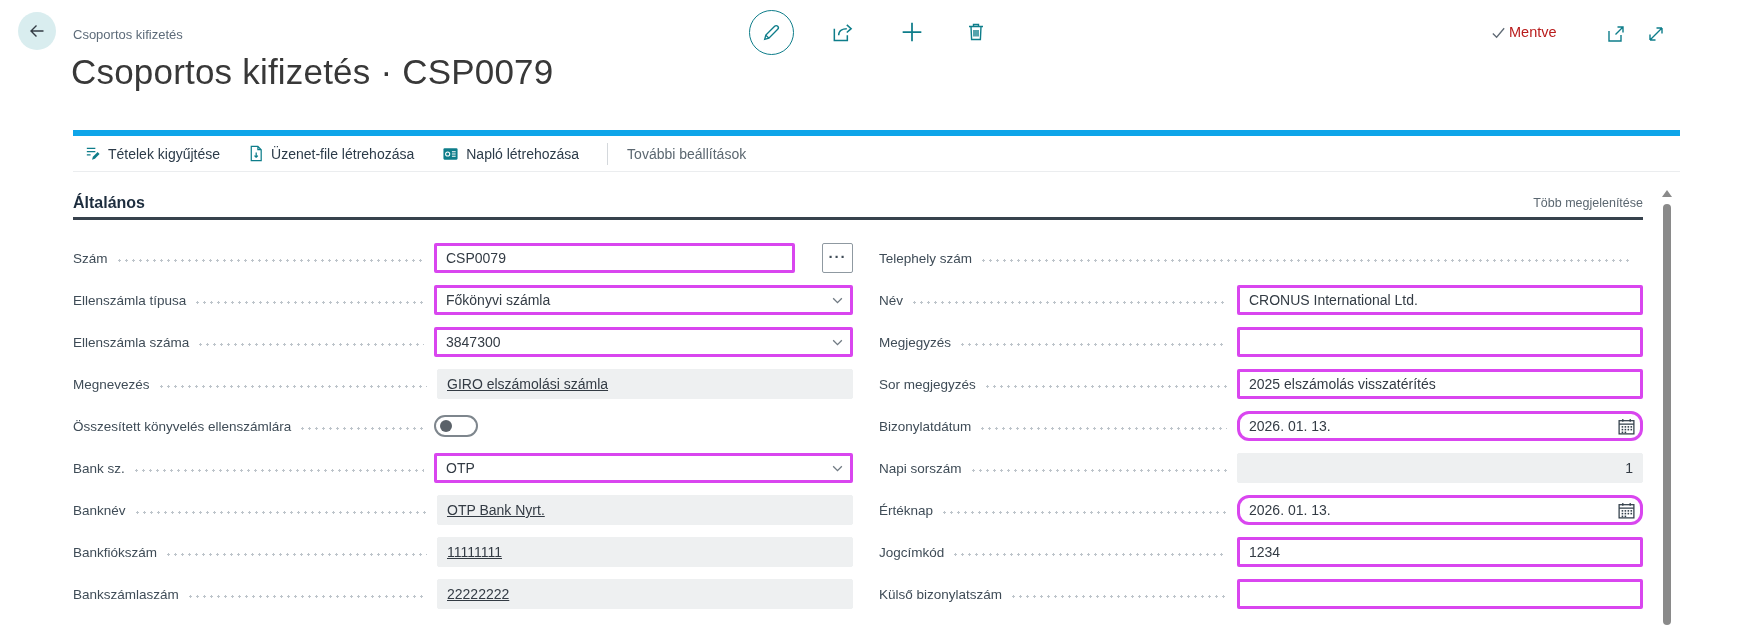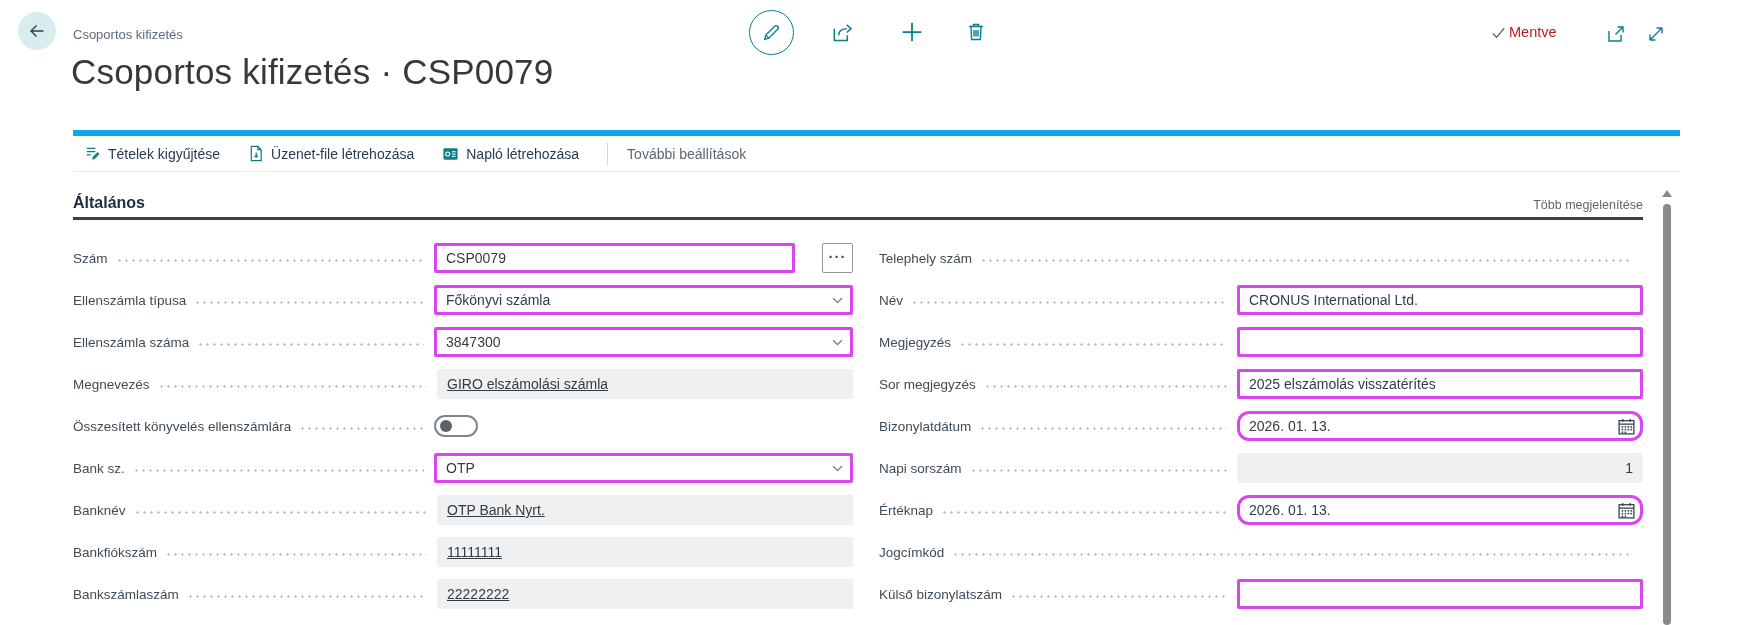--- a/index.html
+++ b/index.html
@@ -32,21 +32,21 @@
   .action-bar { position:absolute; left:73px; top:130px; width:1607px; height:42px;
     border-top:6px solid #0ea5e9; border-bottom:1px solid #ebedef;
     display:flex; align-items:center; padding-left:11px; }
   .action-item { display:flex; align-items:center; gap:7px; margin-right:28px; cursor:pointer; }
   .action-item .lbl { font-size:14px; color:#2c3b49; white-space:nowrap; }
   .action-divider { width:1px; height:22px; background:#d4d8dc; margin:0 0 0 0; }
   .more-options { margin-left:19px; font-size:14px; color:#5b6770; cursor:pointer; white-space:nowrap; }
 
   
   .content { position:absolute; left:73px; top:172px; width:1570px; }
-  .section-header { display:flex; justify-content:space-between; align-items:flex-end;
+  .section-header { display:flex; justify-content:space-between; align-items:center;
     padding:22px 0 5px 0; border-bottom:3px solid #37424d; }
   .section-title { font-size:16px; font-weight:bold; color:#1d2d3e; cursor:pointer; }
   .show-more { font-size:12.5px; color:#5b6770; cursor:pointer; }
 
   .form-grid { display:grid; grid-template-columns:780px 764px; column-gap:26px; padding-top:17px; }
   .frow { height:42px; display:flex; align-items:center; }
   .flabel { font-size:13.5px; color:#3f4c57; white-space:nowrap; }
   .dots { flex:1; height:3px; margin:4px 10px 0 8px;
     background-image:radial-gradient(circle,#bdc4ca 1.1px,transparent 1.3px);
     background-size:7px 3px; background-repeat:repeat-x; background-position:left center; }
@@ -357,20 +357,23 @@
                   <rect x="7.2" y="13.8" width="1.5" height="1.5"></rect>
               </g>
             </svg>
           </span>
         </div>
       </div>
 
       <div class="frow">
         <span class="flabel">Jogcímkód</span>
         <span class="dots"></span>
+        <div class="ctrl">
+          <input class="inp" value="1234" style="">
+        </div>
       </div>
 
       <div class="frow">
         <span class="flabel">Külső bizonylatszám</span>
         <span class="dots"></span>
         <div class="ctrl">
           <input class="inp" value="" style="">
         </div>
       </div>
 

